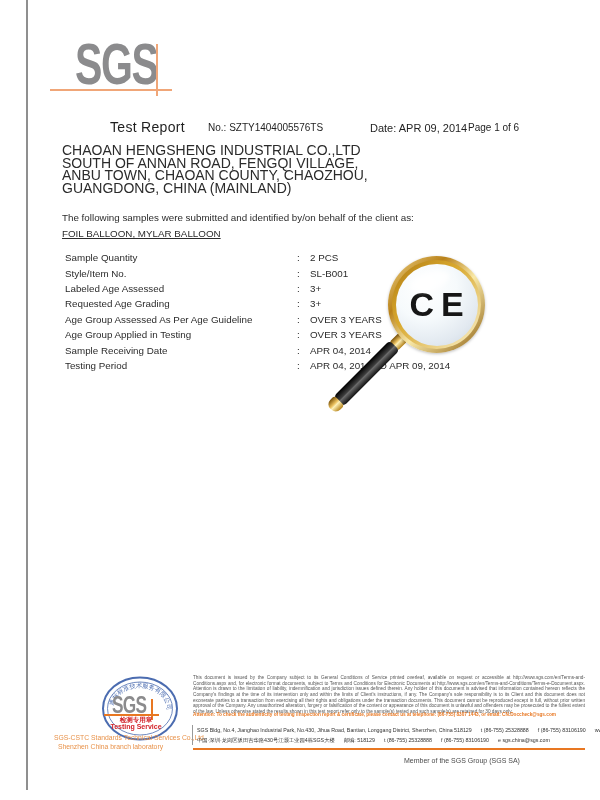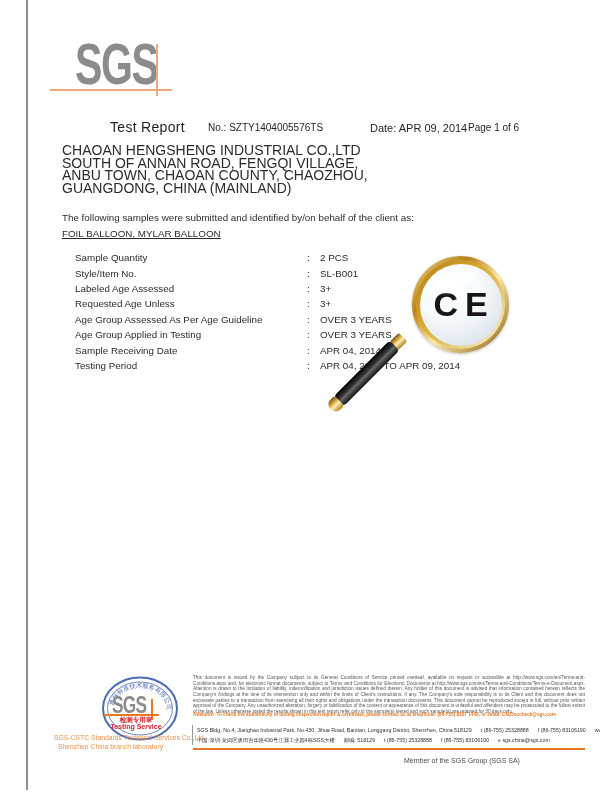--- a/index.html
+++ b/index.html
@@ -18,35 +18,35 @@
   .hdr-title{position:absolute;left:110px;top:119px;font-size:14px;font-weight:normal;letter-spacing:.3px;color:#1f1f1f;}
   .hdr-no{position:absolute;left:208px;top:122px;font-size:10px;color:#1f1f1f;}
   .hdr-date{position:absolute;left:370px;top:122px;font-size:11px;color:#1f1f1f;}
   .hdr-page{position:absolute;left:468px;top:122px;font-size:10px;color:#1f1f1f;}
 
   .client{position:absolute;left:62px;top:144px;font-size:14px;line-height:12.7px;color:#2b2b2b;}
   .intro1{position:absolute;left:62px;top:212px;font-size:9.8px;}
   .intro2{position:absolute;left:62px;top:228px;font-size:9.8px;text-decoration:underline;}
 
   .spec{position:absolute;left:65px;top:250px;width:430px;}
-  .spec-row{display:flex;height:15.4px;align-items:center;font-size:9.8px;margin-left:10px;}
+  .spec-row{display:flex;height:15.4px;align-items:center;font-size:9.8px;}
   .spec-label{width:232px;flex:none;}
   .spec-colon{width:13px;flex:none;}
 
   
   .magnifier{position:absolute;left:0;top:0;width:0;height:0;}
   .mag-handle{position:absolute;left:395px;top:337px;width:16px;height:104px;
               transform:rotate(45deg);transform-origin:50% 0;}
   .mag-ferrule{position:absolute;left:2px;top:0;width:12px;height:13px;border-radius:2px;
                background:linear-gradient(90deg,#7a5208,#e9bf5e 40%,#fdf0b8 55%,#b5831a);}
   .mag-shaft{position:absolute;left:1px;top:12px;width:14px;height:80px;border-radius:4px 4px 5px 5px;
              background:linear-gradient(90deg,#000,#3d3d3d 45%,#6b6b6b 55%,#111);}
   .mag-cap{position:absolute;left:1px;top:90px;width:14px;height:12px;border-radius:3px 3px 6px 6px;
            background:linear-gradient(90deg,#7a5208,#e9bf5e 40%,#fdf0b8 55%,#b5831a);}
-  .mag-lens{position:absolute;left:412px;top:256px;width:97px;height:97px;border-radius:50%;
+  .mag-lens{position:absolute;left:388px;top:256px;width:97px;height:97px;border-radius:50%;
             background:linear-gradient(135deg,#f3d98c 0%,#b9821a 30%,#f9e9a8 55%,#8c5e0f 100%);
             box-shadow:0 1px 3px rgba(0,0,0,.25);}
   .mag-ring{position:absolute;left:4px;top:4px;right:4px;bottom:4px;border-radius:50%;
             background:linear-gradient(315deg,#fbf3cf 0%,#d9a92f 60%,#b07c12 100%);}
   .mag-glass{position:absolute;left:3.5px;top:3.5px;right:3.5px;bottom:3.5px;border-radius:50%;
              background:radial-gradient(circle at 35% 28%,#ffffff 0%,#f6fafc 40%,#e2e9f0 72%,#c9d4df 100%);
              display:flex;align-items:center;justify-content:center;}
   .mag-glint{position:absolute;left:14px;top:8px;width:40px;height:18px;border-radius:50%;
              background:rgba(255,255,255,.85);filter:blur(2px);transform:rotate(-18deg);}
   .ce{font-size:34px;font-weight:bold;letter-spacing:7px;color:#161616;padding-left:7px;}
@@ -111,21 +111,21 @@
       <span class="spec-label">Style/Item No.</span>
       <span class="spec-colon">:</span>
       <span class="spec-value">SL-B001</span>
     </div>
     <div class="spec-row">
       <span class="spec-label">Labeled Age Assessed</span>
       <span class="spec-colon">:</span>
       <span class="spec-value">3+</span>
     </div>
     <div class="spec-row">
-      <span class="spec-label">Requested Age Unless</span>
+      <span class="spec-label">Requested Age Grading</span>
       <span class="spec-colon">:</span>
       <span class="spec-value">3+</span>
     </div>
     <div class="spec-row">
       <span class="spec-label">Age Group Assessed As Per Age Guideline</span>
       <span class="spec-colon">:</span>
       <span class="spec-value">OVER 3 YEARS</span>
     </div>
     <div class="spec-row">
       <span class="spec-label">Age Group Applied in Testing</span>

